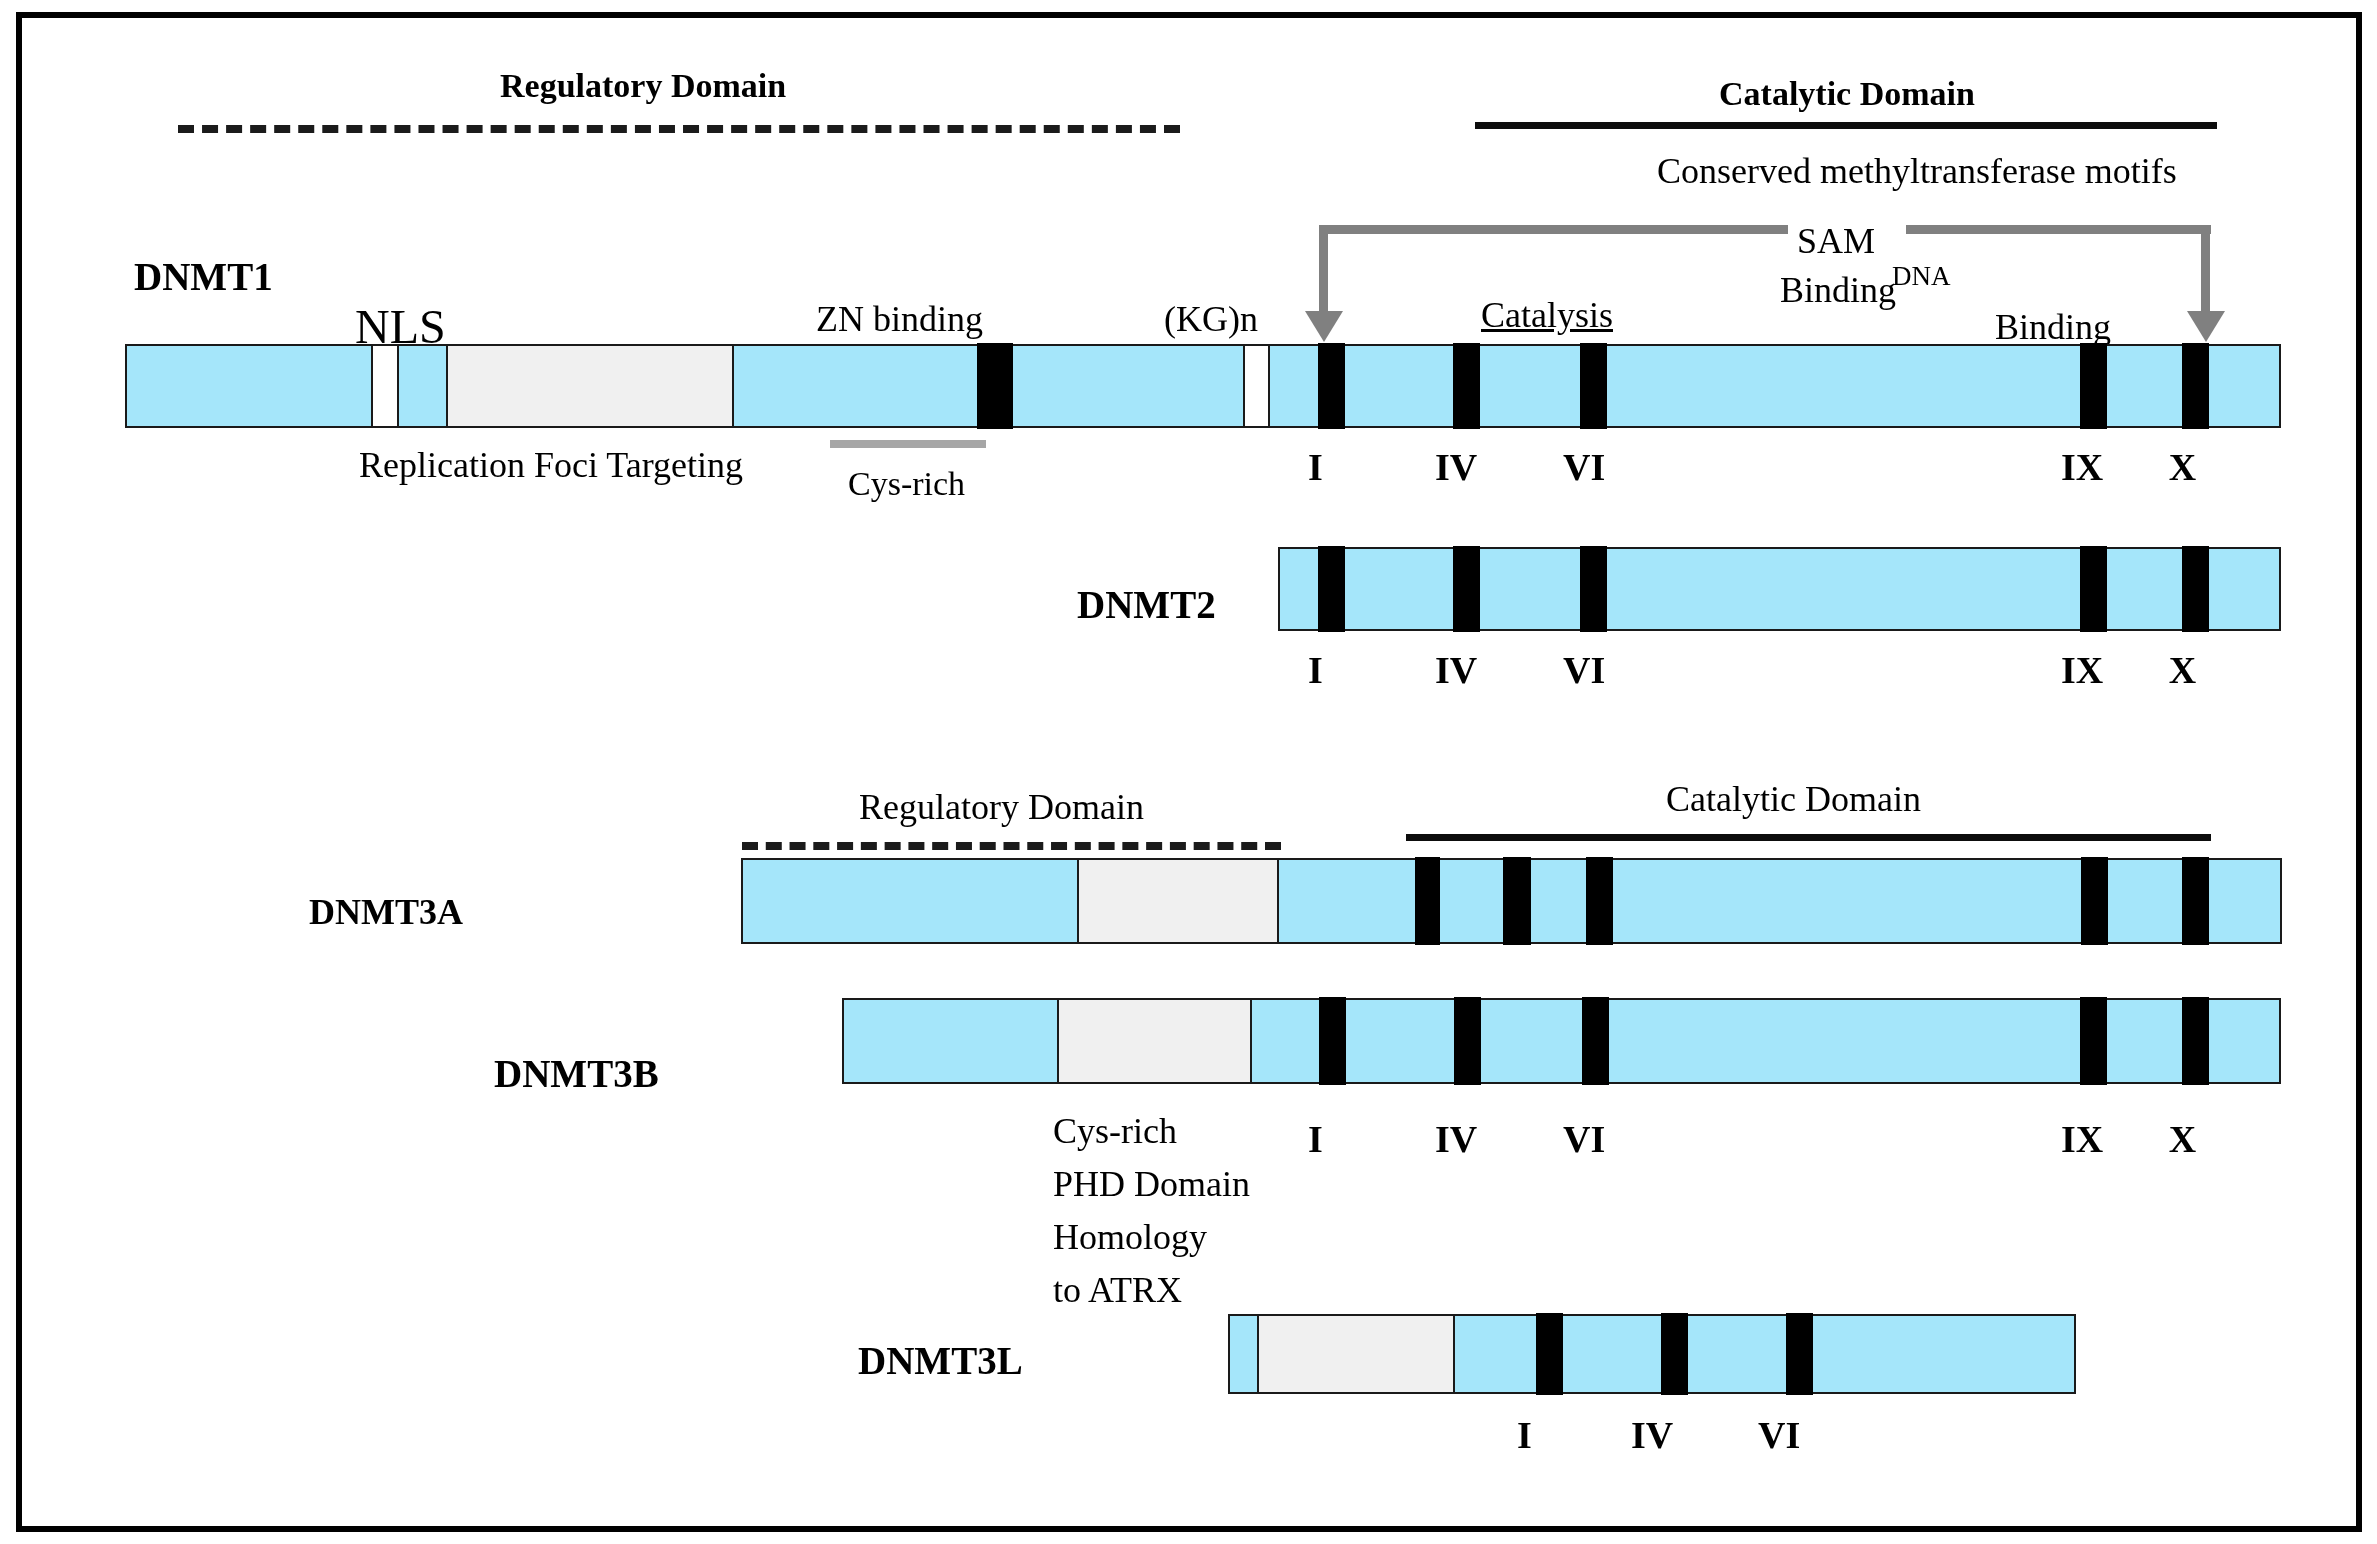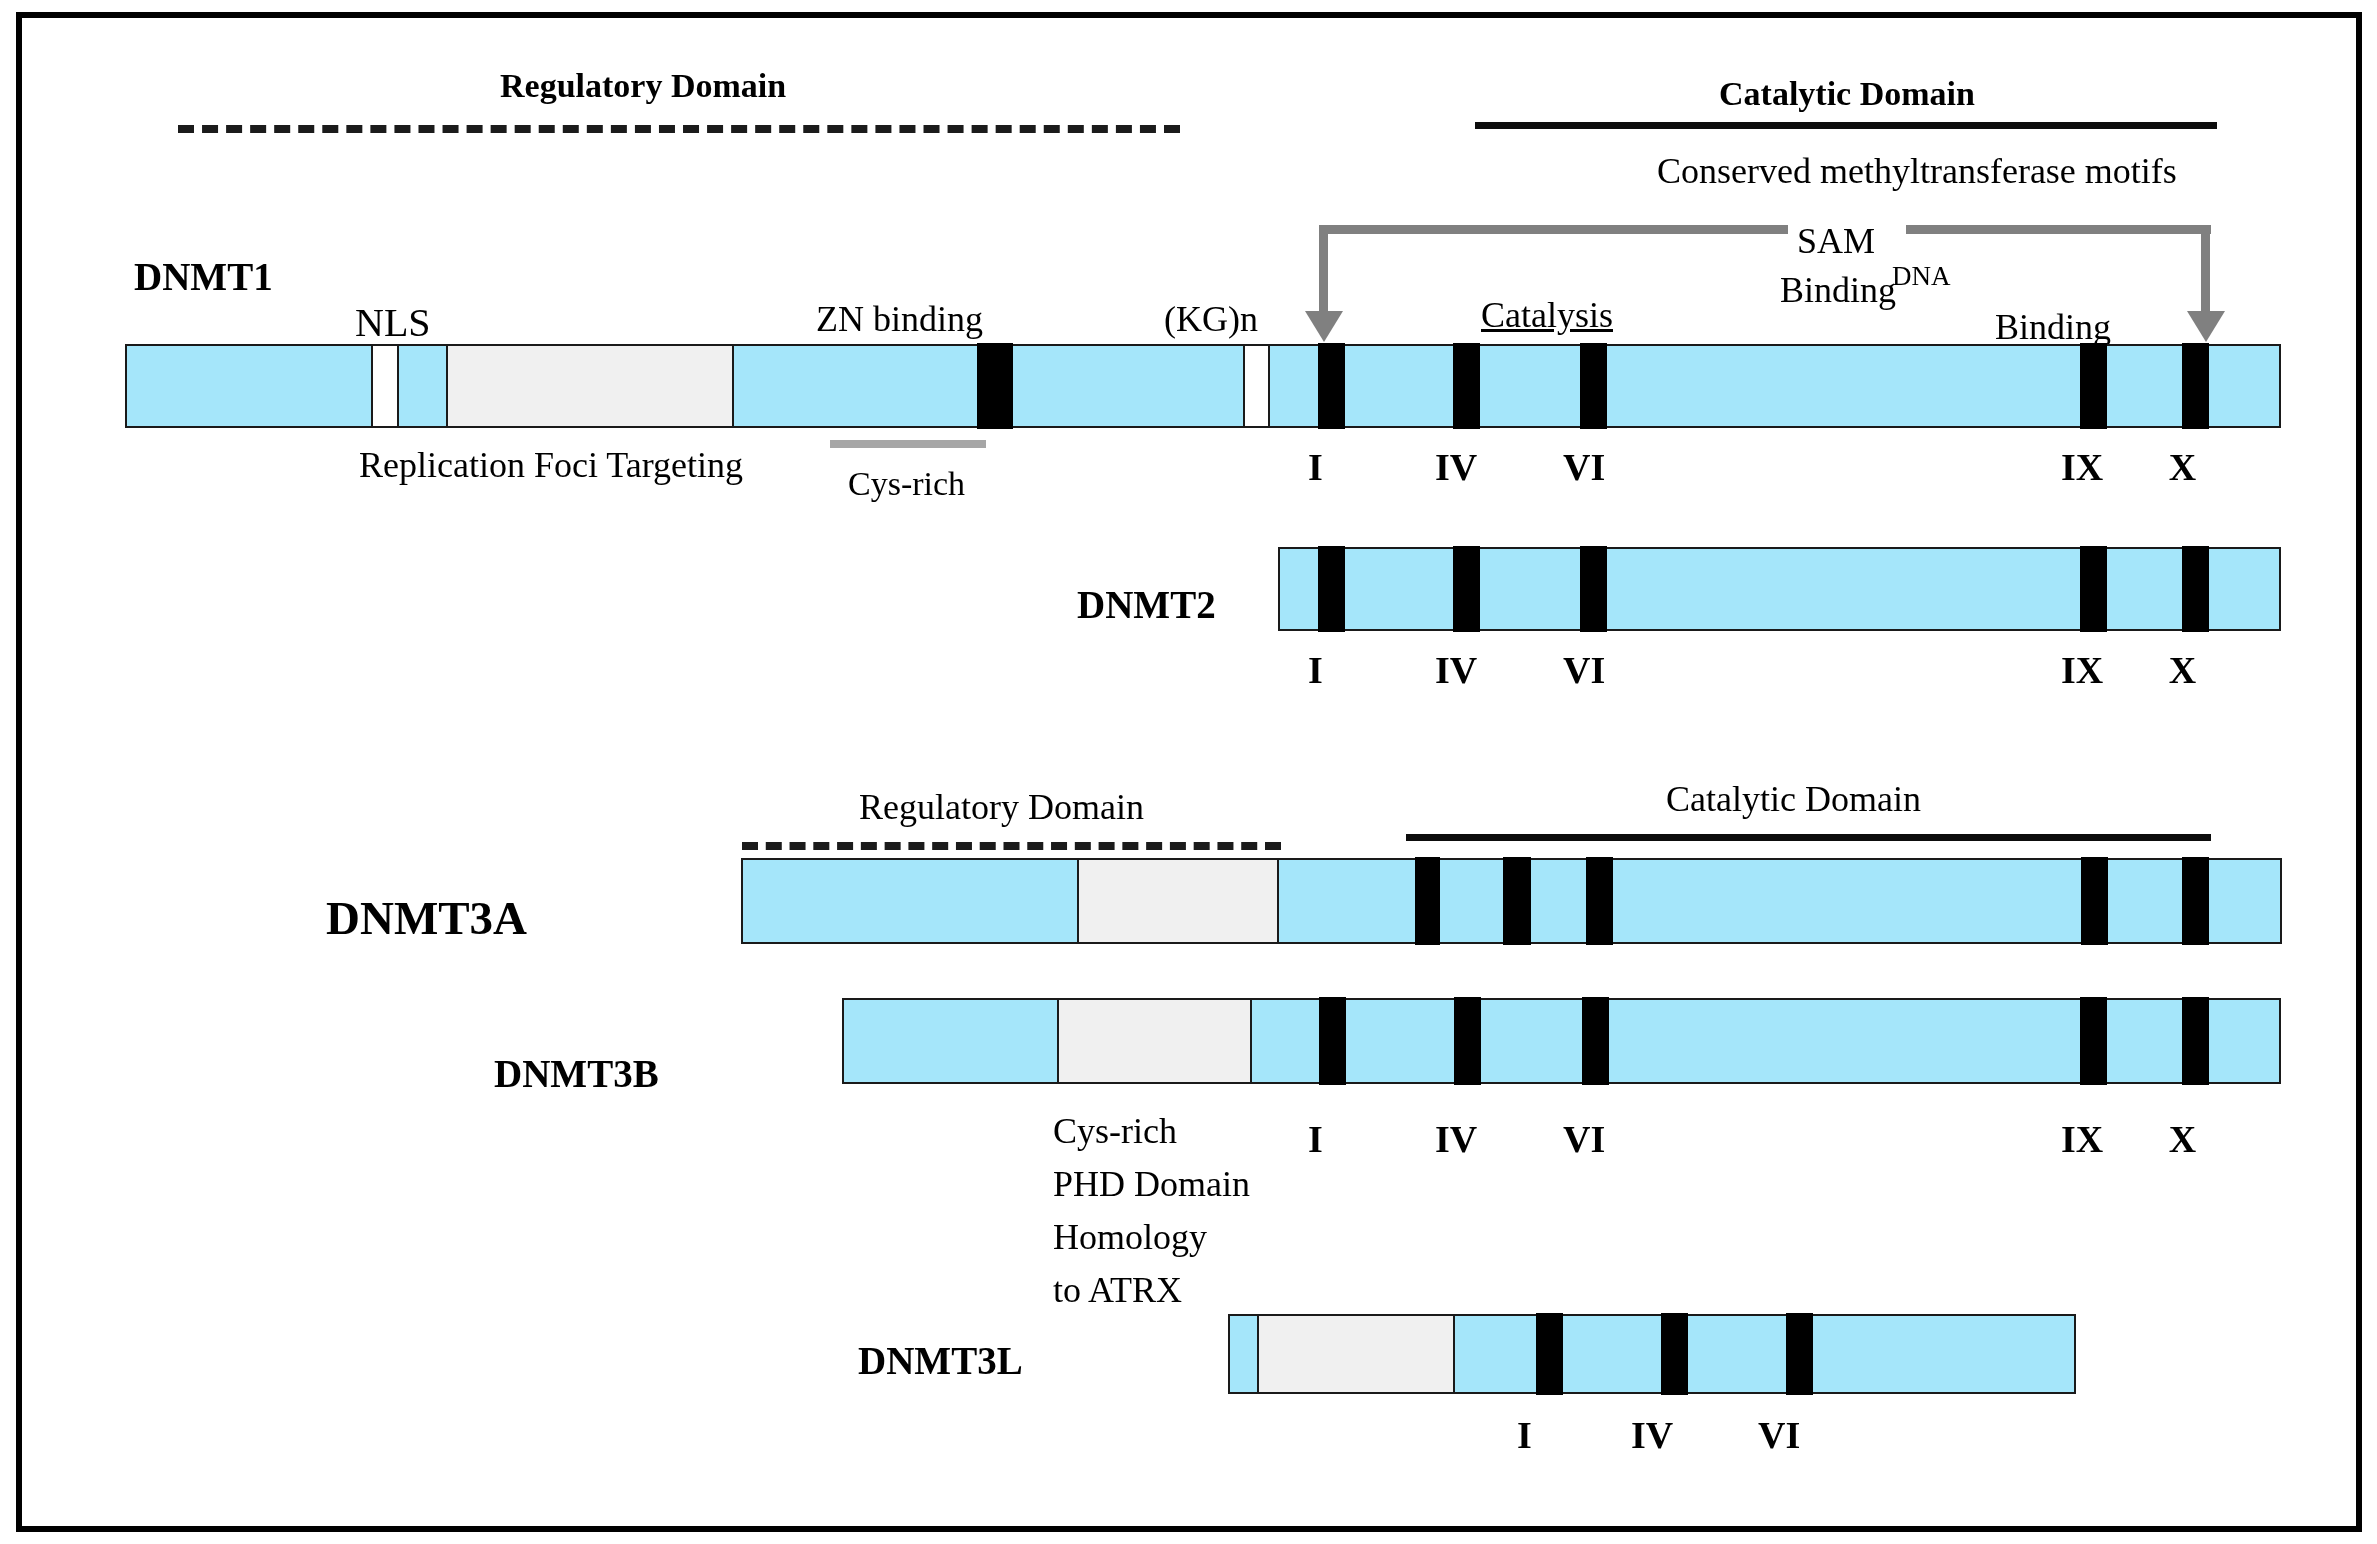--- a/index.html
+++ b/index.html
@@ -59,21 +59,21 @@
     <div class="bk-stem" style="left:295px;top:0;height:94px;"></div>
     <div class="bk-head" style="left:281px;top:86px;"></div>
   </div>
   <div class="lbl" style="left:1892px;top:263px;font-size:27px;">DNA</div>
   <div class="lbl" style="left:1995px;top:309px;font-size:36px;">Binding</div>
 
   <div class="lbl ul" style="left:1473px;top:297px;font-size:36px;">Catalysis</div>
 
   <div class="name" style="left:134px;top:254px;font-size:39px;">DNMT1</div>
 
-  <div class="lbl" style="left:355px;top:303px;font-size:40px;text-align:right;">NLS</div>
+  <div class="lbl" style="left:355px;top:303px;font-size:48px;text-align:right;">NLS</div>
   <div class="lbl" style="left:816px;top:301px;font-size:36px;">ZN binding</div>
   <div class="lbl" style="left:1164px;top:301px;font-size:36px;">(KG)n</div>
 
   <div class="track" style="left:125px;top:344px;width:2156px;height:84px;">
 
     <div class="seg-white" style="left:244px;width:28px;"></div>
 
     <div class="seg-gray" style="left:319px;width:288px;"></div>
 
     <div class="motif" style="left:850px;width:36px;"></div>
@@ -112,21 +112,21 @@
   <div class="motif-tag" style="left:1563px;top:648px;width:39px;font-size:38px;">VI</div>
   <div class="motif-tag" style="left:2061px;top:648px;width:39px;font-size:38px;">IX</div>
   <div class="motif-tag" style="left:2167px;top:648px;width:31px;font-size:38px;">X</div>
 
   <div class="lbl" style="left:859px;top:789px;font-size:36px;">Regulatory Domain</div>
   <div class="dashrule" style="left:742px;top:842px;width:539px;"></div>
 
   <div class="lbl" style="left:1666px;top:781px;font-size:36px;">Catalytic Domain</div>
   <div class="solidrule" style="left:1406px;top:834px;width:805px;"></div>
 
-  <div class="name" style="left:326px;top:891px;font-size:47px;">DNMT3A</div>
+  <div class="name" style="left:309px;top:891px;font-size:36px;">DNMT3A</div>
 
   <div class="track" style="left:741px;top:858px;width:1541px;height:86px;">
     <div class="seg-gray" style="left:334px;width:202px;"></div>
     <div class="motif" style="left:672px;width:25px;"></div>
     <div class="motif" style="left:760px;width:28px;"></div>
     <div class="motif" style="left:843px;width:26.6px;"></div>
     <div class="motif" style="left:1338px;width:26.6px;"></div>
     <div class="motif" style="left:1439px;width:26.6px;"></div>
   </div>
 

